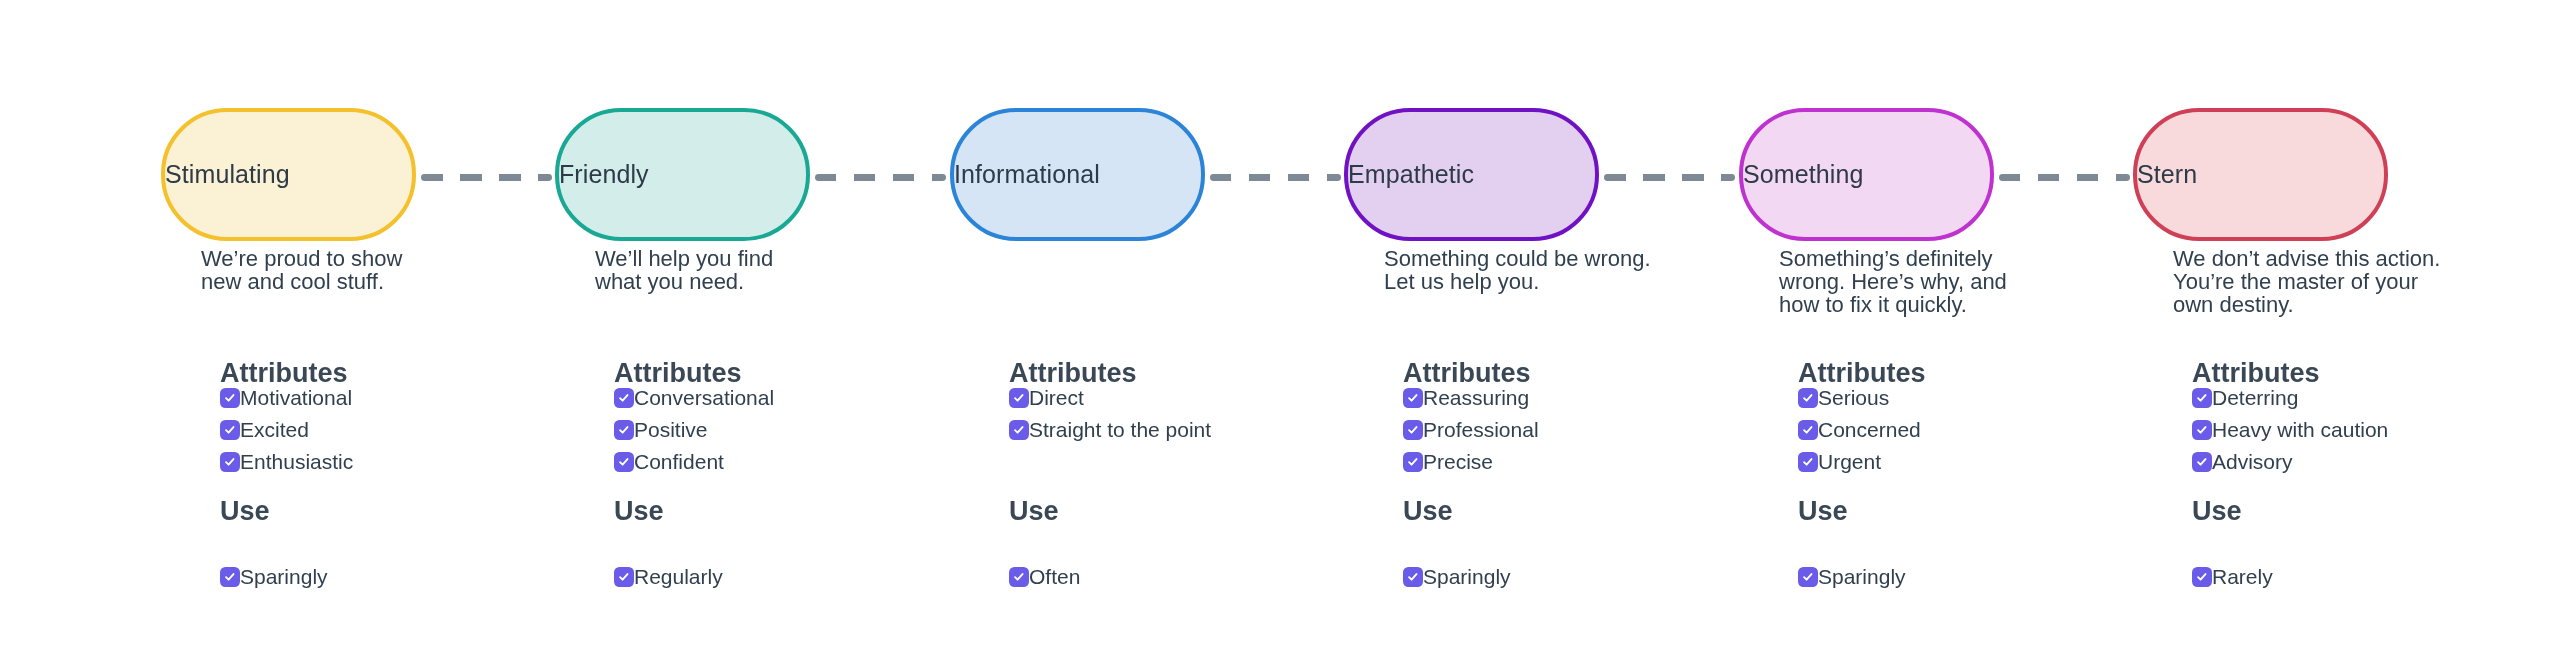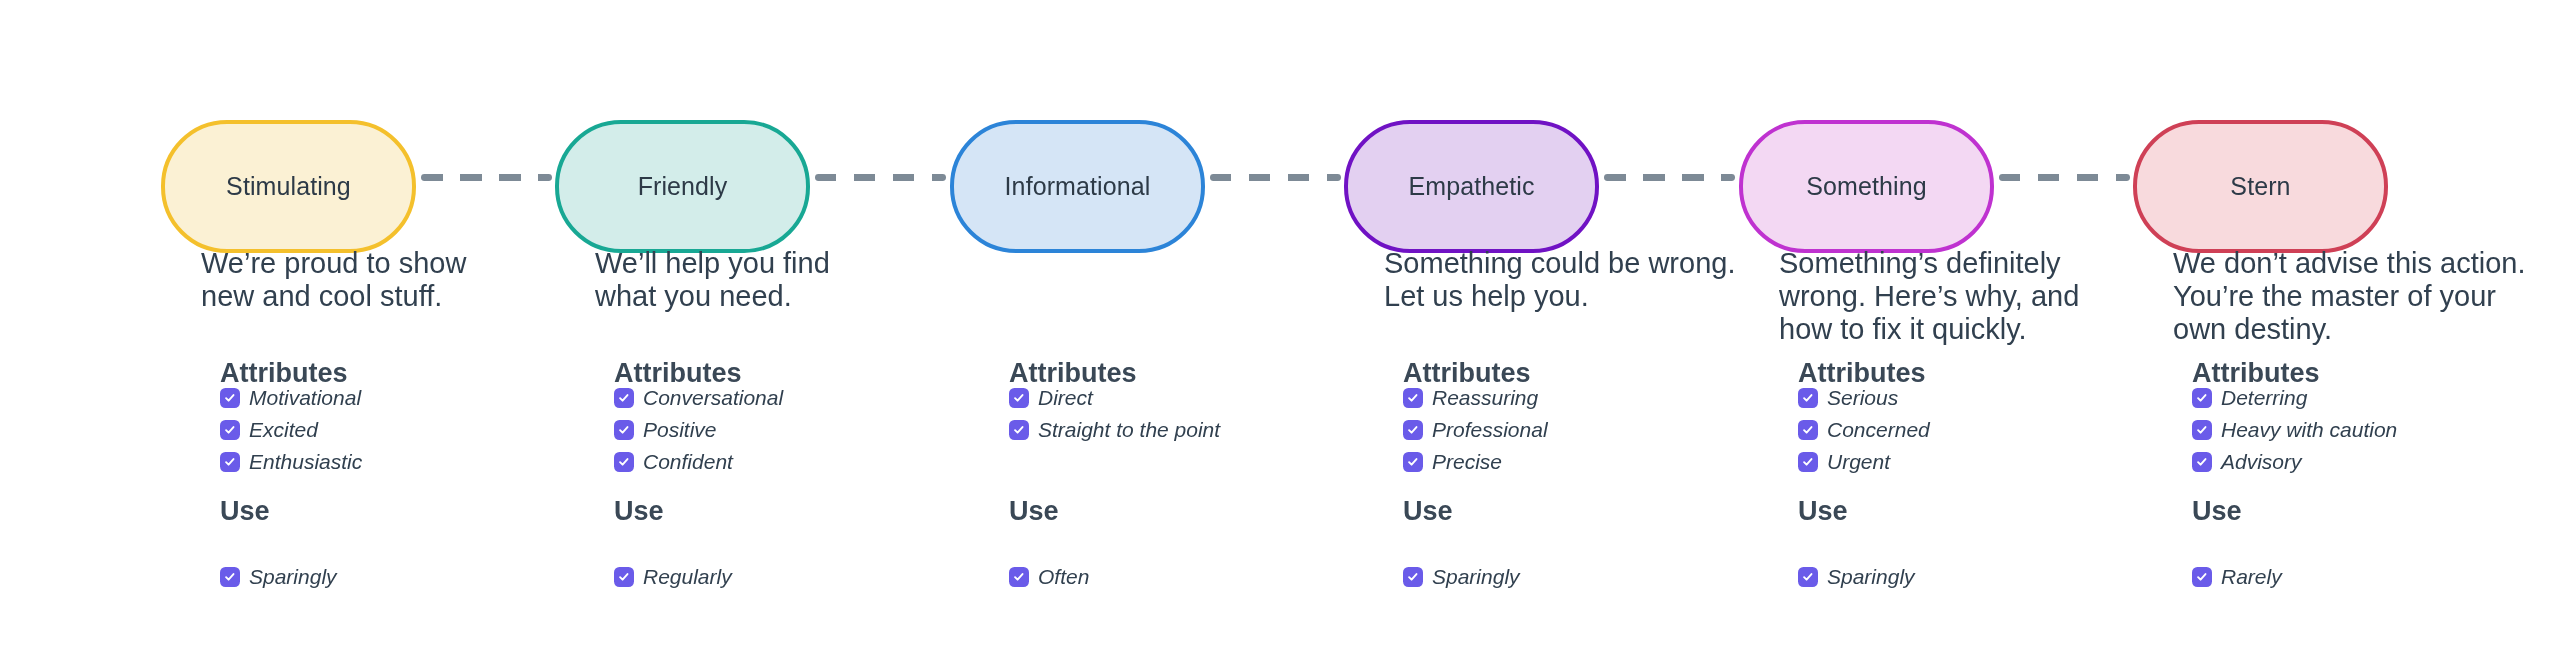--- a/index.html
+++ b/index.html
@@ -20,30 +20,30 @@
   }
   .column {
     position: absolute;
     top: 0;
     width: 394px;
     height: 649px;
   }
   .pill {
     position: absolute;
     left: 0;
-    top: 120px;
+    top: 108px;
     width: 255px;
     height: 133px;
     box-sizing: border-box;
     border: 4px solid var(--pill-border);
     background: var(--pill-fill);
     border-radius: 66px;
     display: flex;
     align-items: center;
-    justify-content: center;
+    justify-content: flex-start;
   }
   .pill-label {
     font-size: 25px;
     color: #2d3a47;
     letter-spacing: 0.1px;
   }
   .connector {
     position: absolute;
     left: 260px;
     top: 174px;
@@ -51,22 +51,22 @@
     height: 6.7px;
     border-radius: 3.4px;
     background: repeating-linear-gradient(90deg,
       #7d8a96 0px, #7d8a96 21.5px,
       transparent 21.5px, transparent 39px);
   }
   .description {
     position: absolute;
     left: 40px;
     top: 247px;
-    font-size: 29px;
-    line-height: 33px;
+    font-size: 22px;
+    line-height: 23px;
     color: #31404f;
     white-space: pre-line;
   }
   .section-header {
     position: absolute;
     left: 59px;
     font-size: 27px;
     font-weight: bold;
     color: #3a4856;
   }
@@ -80,22 +80,21 @@
   .use-row-wrap {
     position: absolute;
     left: 59px;
     top: 523px;
     margin-top: 38px;
   }
   .check-row {
     display: flex;
     align-items: center;
     height: 32px;
-    gap: 9px;
-    font-style: italic;
+    gap: 0;
   }
   .checkbox {
     width: 20px;
     height: 20px;
     flex: 0 0 20px;
     border-radius: 5.4px;
     background: #6a5be9;
     display: flex;
     align-items: center;
     justify-content: center;

